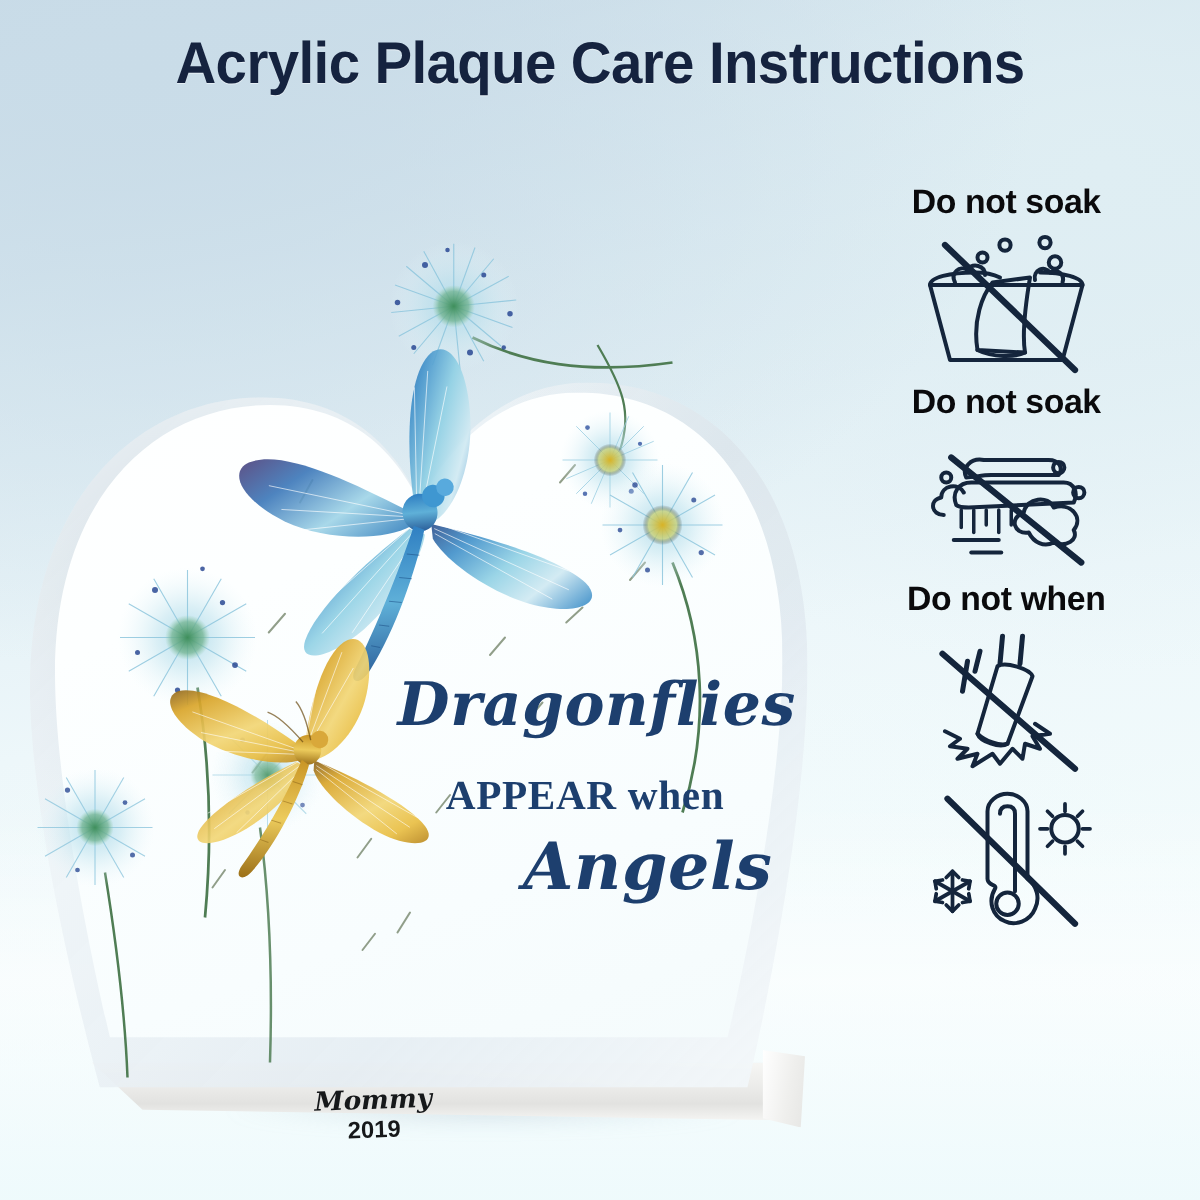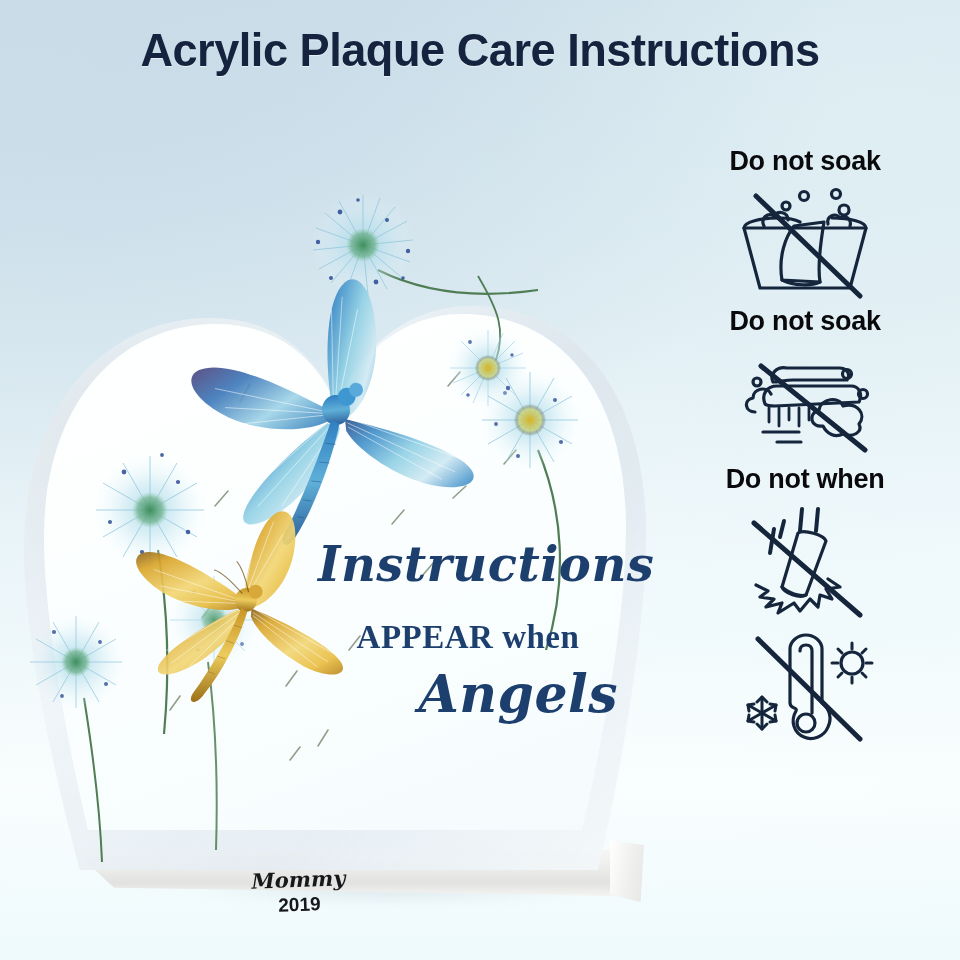--- a/index.html
+++ b/index.html
@@ -425,21 +425,21 @@
           <line x1="-33" y1="74" x2="-26" y2="76"></line>
       </g>
       <g stroke="#6b4c14" stroke-width="1.1" fill="none" opacity=".7">
         <path d="M-4,-6 C-16,-18 -26,-26 -34,-28"></path>
         <path d="M2,-8 C-2,-22 -6,-32 -12,-38"></path>
       </g>
     </g>
   </svg>
 
   <div id="quote">
-    <div id="q1" class="q-script">Instructions</div>
+    <div id="q1" class="q-script">Dragonflies</div>
     <div id="q2" class="q-roman">APPEAR when</div>
     <div id="q3" class="q-script">Angels</div>
   </div>
 
   <div id="person-mommy" class="person">
     <div class="person-name">Mommy</div>
     <div class="person-year">2019</div>
   </div>
 </div>
 

